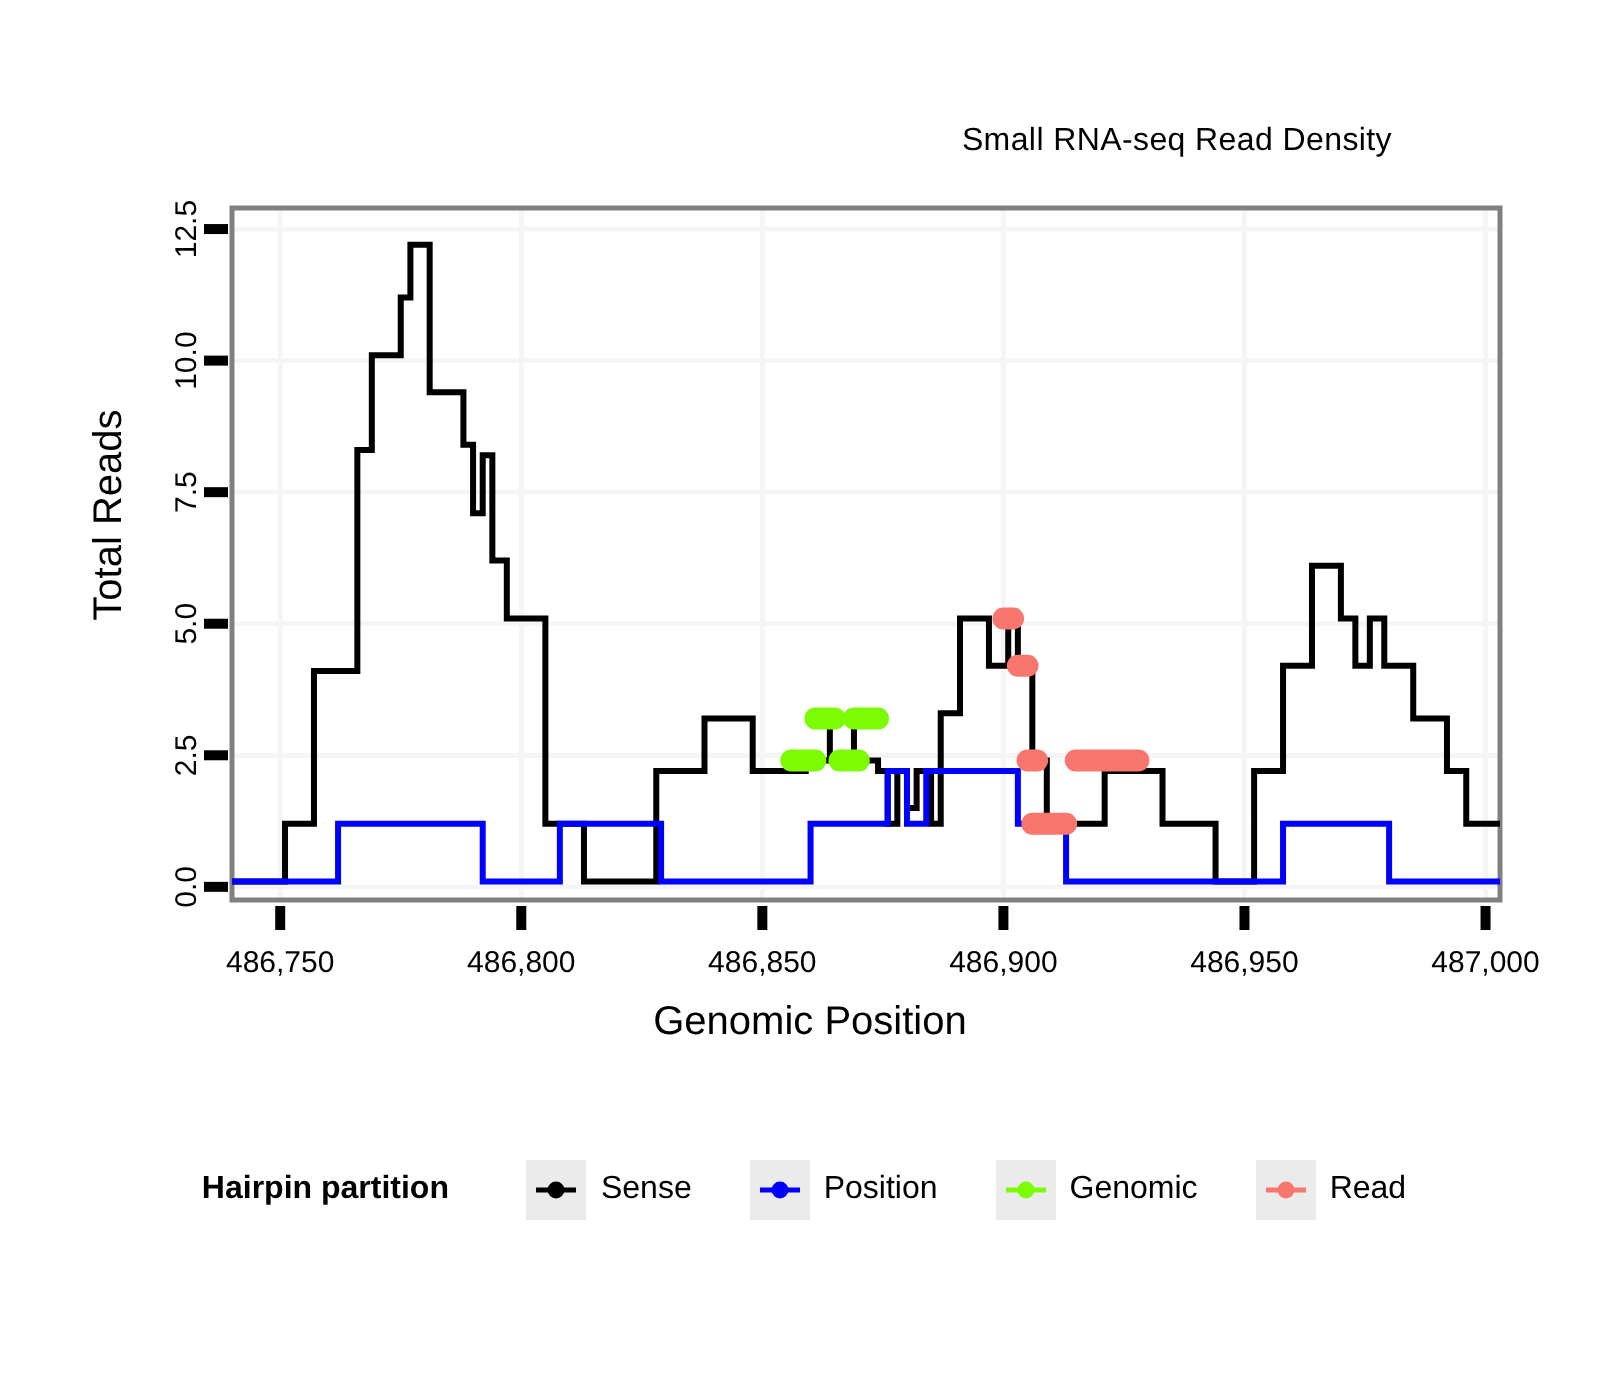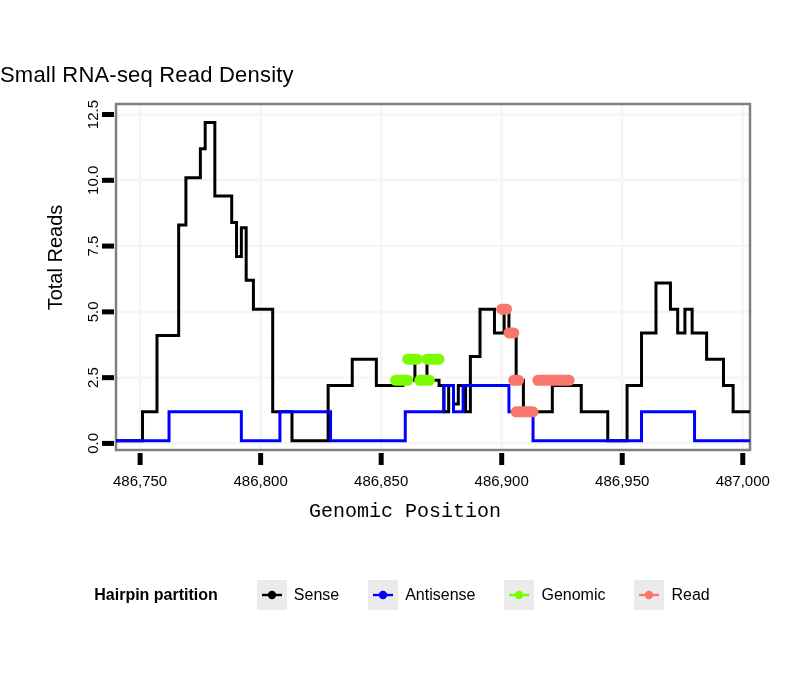--- a/index.html
+++ b/index.html
@@ -22,34 +22,33 @@
   #plot-svg {
     position: absolute;
     left: 0;
     top: 0;
   }
   .chart-title {
     position: absolute;
     left: 0;
     top: 62px;
     width: 696px;
-    text-align: left;
-    font-size: 22px;
+    text-align: right;
+    font-size: 16px;
     letter-spacing: 0.2px;
     color: #000;
   }
   .axis-label-x {
     position: absolute;
     left: 0;
     top: 500px;
     width: 810px;
     text-align: center;
     font-size: 20px;
     color: #000;
-    font-family: Liberation Mono, monospace;
   }
   .axis-label-y {
     position: absolute;
     left: -95px;
     top: 246px;
     width: 300px;
     text-align: center;
     font-size: 20px;
     color: #000;
     transform: rotate(-90deg);
@@ -179,21 +178,21 @@
       </div>
       <div class="legend-label">Sense</div>
     </div>
     <div class="legend-item">
       <div class="legend-key">
         <svg width="26" height="26">
           <line x1="3" y1="13" x2="23" y2="13" stroke="#0000FF" stroke-width="2.4"></line>
           <circle cx="13" cy="13" r="4.2" fill="#0000FF"></circle>
         </svg>
       </div>
-      <div class="legend-label">Antisense</div>
+      <div class="legend-label">Position</div>
     </div>
     <div class="legend-item">
       <div class="legend-key">
         <svg width="26" height="26">
           <line x1="3" y1="13" x2="23" y2="13" stroke="#7CFC00" stroke-width="2.4"></line>
           <circle cx="13" cy="13" r="4.2" fill="#7CFC00"></circle>
         </svg>
       </div>
       <div class="legend-label">Genomic</div>
     </div>

